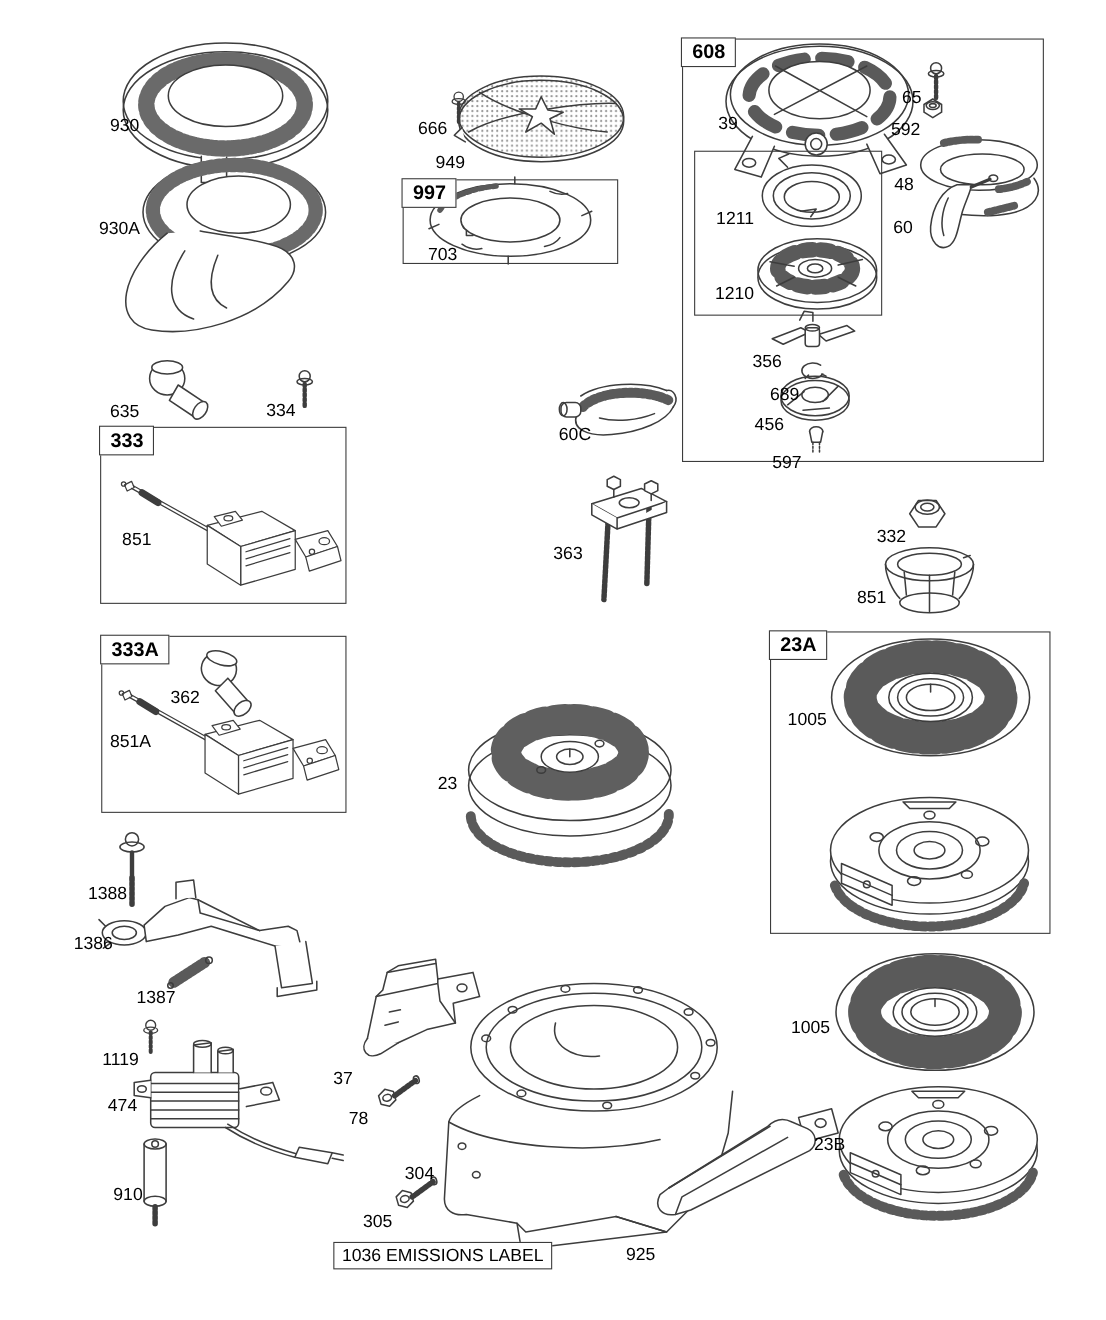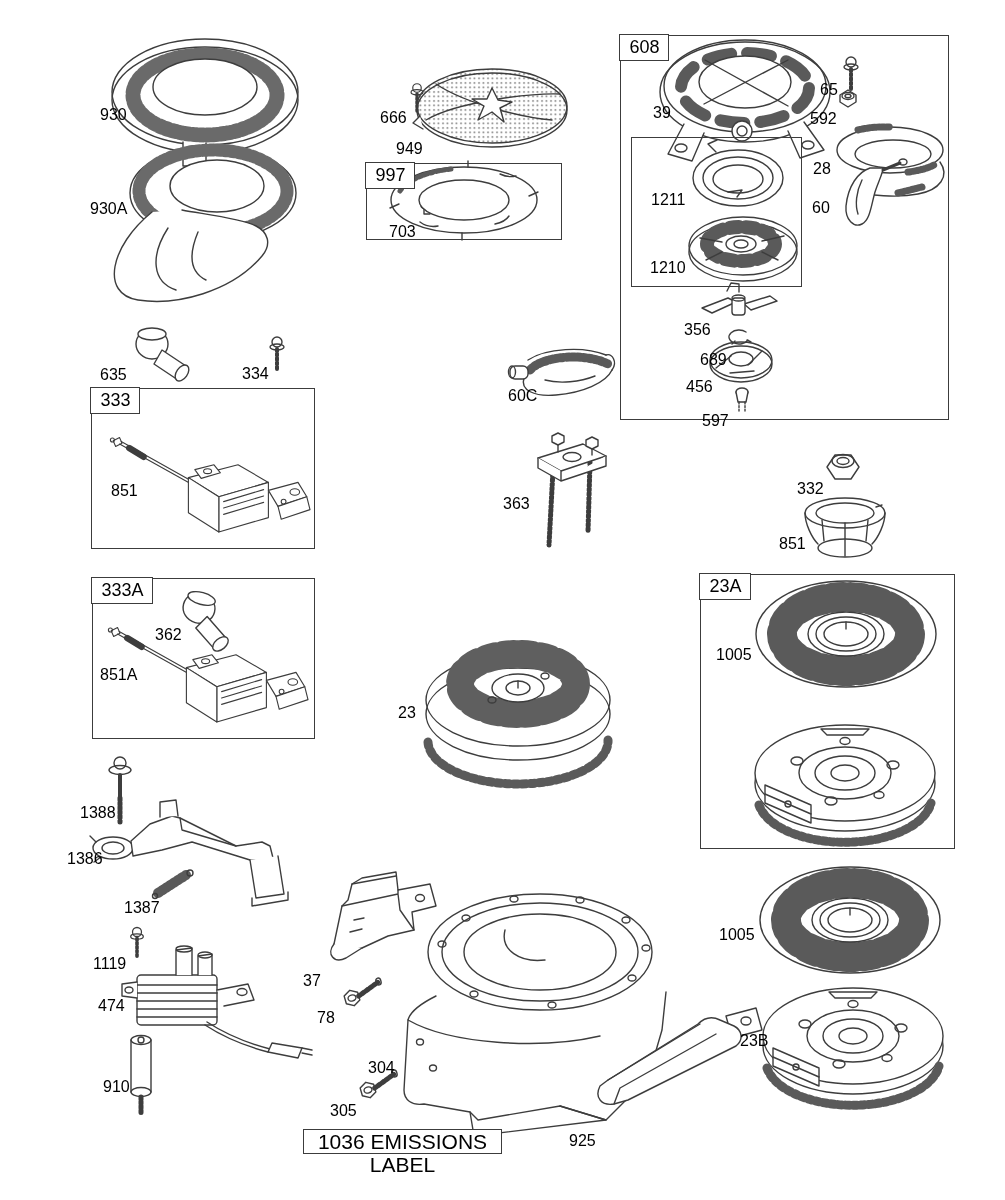--- a/index.html
+++ b/index.html
@@ -1,24 +1,24 @@
 <!DOCTYPE html>
 <html><head>
 <meta charset="utf-8">
 <style>
   html,body{margin:0;padding:0;background:#fff;}
   #canvas{position:relative;width:1005px;height:1200px;background:#ffffff;
           font-family:"Liberation Sans",sans-serif;overflow:hidden;}
   svg.art{position:absolute;left:0;top:0;z-index:1;}
-  .gbox{position:absolute;border:1.6px solid #3c3c3c;z-index:2;}
+  .gbox{position:absolute;border:1.6px solid #3c3c3c;z-index:2;font-weight:bold;}
   .gtab{position:absolute;left:-1.6px;top:-1.6px;border:1.6px solid #3c3c3c;
         background:#fff;padding:0 9px;font-size:18px;line-height:25px;color:#000;}
   .co{position:absolute;font-size:16px;line-height:17px;color:#000;
       white-space:nowrap;z-index:3;margin-top:20px;}
-  .ebox{position:absolute;border:1.7px solid #3c3c3c;background:#fff;font-size:21px;
+  .ebox{position:absolute;border:1.7px solid #3c3c3c;background:#fff;font-size:16px;
         text-align:center;line-height:23px;color:#000;z-index:3;}
 </style>
 </head>
 <body>
 
 <div id="canvas">
 
   <svg class="art" width="1005" height="1200" viewBox="0 0 1005 1200">
     <defs>
       <pattern id="dots" width="4.5" height="4.5" patternUnits="userSpaceOnUse">
@@ -377,21 +377,21 @@
   <div class="ebox" style="left:303px;top:1129px;width:197px;height:23px">1036 EMISSIONS LABEL</div>
 
   <div class="co" style="left:100px;top:86px">930</div>
   <div class="co" style="left:90px;top:180px">930A</div>
   <div class="co" style="left:380px;top:89px">666</div>
   <div class="co" style="left:396px;top:120px">949</div>
   <div class="co" style="left:389px;top:203px">703</div>
   <div class="co" style="left:653px;top:84px">39</div>
   <div class="co" style="left:820px;top:61px">65</div>
   <div class="co" style="left:810px;top:90px">592</div>
-  <div class="co" style="left:813px;top:140px">28</div>
+  <div class="co" style="left:813px;top:140px">48</div>
   <div class="co" style="left:812px;top:179px">60</div>
   <div class="co" style="left:651px;top:171px">1211</div>
   <div class="co" style="left:650px;top:239px">1210</div>
   <div class="co" style="left:684px;top:301px">356</div>
   <div class="co" style="left:700px;top:331px">689</div>
   <div class="co" style="left:686px;top:358px">456</div>
   <div class="co" style="left:702px;top:392px">597</div>
   <div class="co" style="left:100px;top:346px">635</div>
   <div class="co" style="left:242px;top:345px">334</div>
   <div class="co" style="left:111px;top:462px">851</div>

